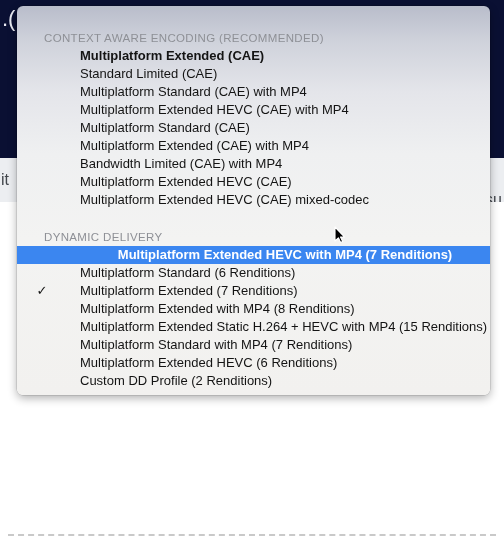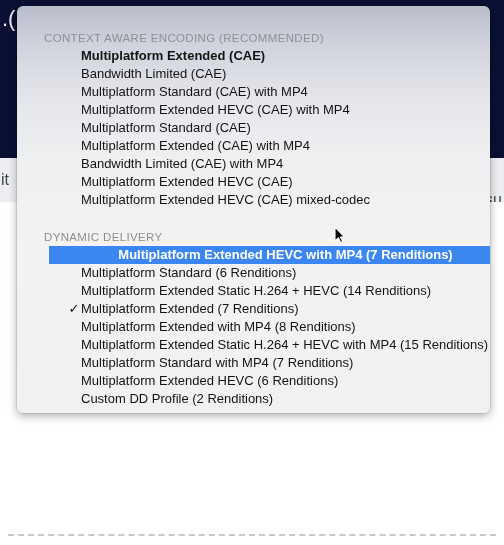--- a/index.html
+++ b/index.html
@@ -98,25 +98,24 @@
     font-size: 11.5px;
     color: #8e9096;
     letter-spacing: 0.35px;
     white-space: nowrap;
     margin-top: 19px;
   }
   .menu-item {
     position: relative;
     height: 18px;
     line-height: 18px;
-    padding-left: 32px;
+    padding-left: 63px;
     font-size: 13px;
     color: #141414;
     white-space: nowrap;
-    margin-left: 32px;
   }
   .menu-item.bold { font-weight: bold; }
   .menu-item.selected {
     background: #3b86f0;
     color: #ffffff;
     font-weight: bold;
     text-align: center;
   }
   .menu-check {
     position: absolute;
@@ -163,32 +162,31 @@
     
 
     
   </div>
 
 </div>
 
 <div id="dropdown-menu">
     <div class="menu-section-header">CONTEXT AWARE ENCODING (RECOMMENDED)</div>
     <div class="menu-item bold"><span>Multiplatform Extended (CAE)</span></div>
-    <div class="menu-item"><span>Bandwidth Limited (CAE)</span></div>
+    <div class="menu-item"><span>Standard Limited (CAE)</span></div>
     <div class="menu-item"><span>Multiplatform Standard (CAE) with MP4</span></div>
     <div class="menu-item"><span>Multiplatform Extended HEVC (CAE) with MP4</span></div>
     <div class="menu-item"><span>Multiplatform Standard (CAE)</span></div>
     <div class="menu-item"><span>Multiplatform Extended (CAE) with MP4</span></div>
     <div class="menu-item"><span>Bandwidth Limited (CAE) with MP4</span></div>
     <div class="menu-item"><span>Multiplatform Extended HEVC (CAE)</span></div>
     <div class="menu-item"><span>Multiplatform Extended HEVC (CAE) mixed-codec</span></div>
     <div class="menu-section-header">DYNAMIC DELIVERY</div>
     <div class="menu-item bold selected"><span>Multiplatform Extended HEVC with MP4 (7 Renditions)</span></div>
     <div class="menu-item"><span>Multiplatform Standard (6 Renditions)</span></div>
-    <div class="menu-item"><span>Multiplatform Extended Static H.264 + HEVC (14 Renditions)</span></div>
     <div class="menu-item"><span class="menu-check">✓</span><span>Multiplatform Extended (7 Renditions)</span></div>
     <div class="menu-item"><span>Multiplatform Extended with MP4 (8 Renditions)</span></div>
     <div class="menu-item"><span>Multiplatform Extended Static H.264 + HEVC with MP4 (15 Renditions)</span></div>
     <div class="menu-item"><span>Multiplatform Standard with MP4 (7 Renditions)</span></div>
     <div class="menu-item"><span>Multiplatform Extended HEVC (6 Renditions)</span></div>
     <div class="menu-item"><span>Custom DD Profile (2 Renditions)</span></div>
   </div>
 
 <svg id="mouse-cursor" viewBox="0 0 12 18" xmlns="http://www.w3.org/2000/svg" style="left: 334px; top: 226px;">
   <path d="M1,1 L1,15 L4.4,11.8 L6.6,16.6 L8.7,15.6 L6.5,11 L10.6,11 Z" fill="#000000" stroke="#ffffff" stroke-width="1.1" stroke-linejoin="round"></path>

